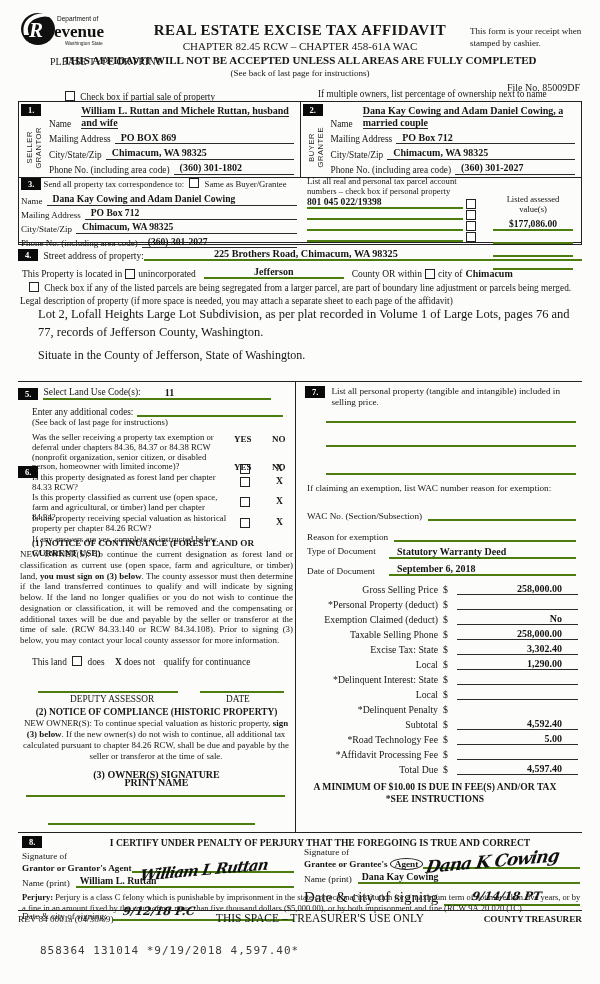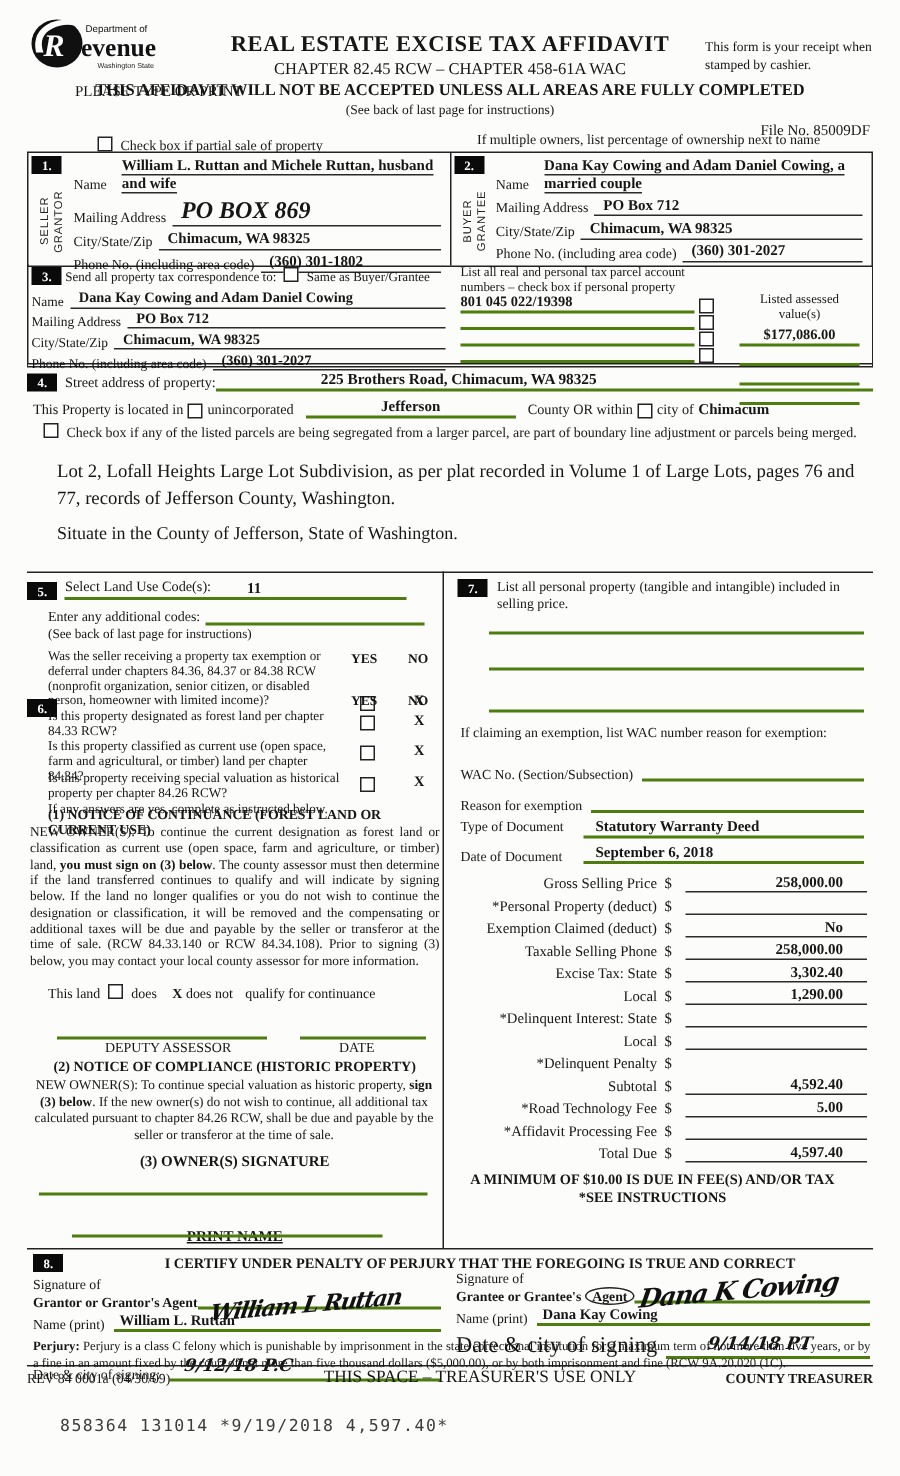--- a/index.html
+++ b/index.html
@@ -76,21 +76,21 @@
       </div>
       <div class="frow" style="margin-top:1px;">
         <span class="lb">Name</span>
         <div class="vl" style="min-height:24px;">
           <span class="inner">William L. Ruttan and Michele Ruttan, husband and wife</span>
         </div>
       </div>
       <div class="frow">
         <span class="lb">Mailing Address</span>
         <div class="vl ul">
-          <span class="b" style="font-size:16px;font-style:italic;">PO BOX 869</span>
+          <span class="b" style="font-size:10px;">PO BOX 869</span>
         </div>
       </div>
       <div class="frow">
         <span class="lb">City/State/Zip</span>
         <div class="vl ul">
           <span class="b" style="font-size:10px;">Chimacum, WA 98325</span>
         </div>
       </div>
       <div class="frow">
         <span class="lb">Phone No. (including area code)</span>
@@ -209,20 +209,21 @@
     <span class="ul ctr b" style="width:140px;margin:0 8px;font-size:10px;">Jefferson</span>
     <span>County OR  within</span>
     <span class="cb"></span>
     <span>city of</span>
     <span class="b" style="font-size:10px;margin-left:3px;">Chimacum</span>
   </div>
   <div class="abs" style="left:26px;top:282px;right:18px;font-size:9.3px;">
     <span class="cb"></span>
     <span>Check box if any of the listed parcels are being segregated from a larger parcel, are part of boundary line adjustment or parcels being merged.</span>
   </div>
+  <div class="abs" style="left:20px;top:296px;font-size:9.3px;">Legal description of property (if more space is needed, you may attach a separate sheet to each page of the affidavit)</div>
   <div class="abs" style="left:38px;top:306px;width:532px;font-size:12.5px;line-height:1.4;">Lot 2, Lofall Heights Large Lot Subdivision, as per plat recorded in Volume 1 of Large Lots, pages 76 and 77, records of Jefferson County, Washington.</div>
   <div class="abs" style="left:38px;top:348px;font-size:12px;">Situate in the County of Jefferson, State of Washington.</div>
 
   <div class="abs" style="left:18px;right:18px;top:381px;border-top:1.3px solid #222;"></div>
   <div class="abs" style="left:295px;top:381px;height:451px;border-left:1.1px solid #222;"></div>
 
   <div class="abs" style="left:18px;top:383px;width:277px;height:449px;">
 
     <div class="abs" style="left:0;top:4px;right:24px;display:flex;align-items:flex-end;font-size:9.5px;">
       <span class="numbox" style="margin-right:5px;">5.</span>
@@ -284,21 +285,21 @@
     <div class="abs" style="left:52px;top:311px;font-size:9.3px;">DEPUTY ASSESSOR</div>
     <div class="abs" style="left:208px;top:311px;font-size:9.3px;">DATE</div>
 
     <div class="abs ctr b" style="left:0;top:324px;width:277px;font-size:9.4px;">(2) NOTICE OF COMPLIANCE (HISTORIC PROPERTY)</div>
     <div class="abs ctr" style="left:2px;top:335px;width:272px;font-size:8.9px;line-height:1.22;">
       <span>NEW OWNER(S):  To continue special valuation as historic property, </span><span class="b">sign (3) below</span><span>.  If the new owner(s) do not wish to continue, all additional tax calculated pursuant to chapter 84.26 RCW, shall be due and payable by the seller or transferor at the time of sale.</span>
     </div>
 
     <div class="abs ctr b" style="left:0;top:386px;width:277px;font-size:10px;">(3)  OWNER(S) SIGNATURE</div>
     <div class="abs ul" style="left:8px;top:412px;right:10px;"></div>
-    <div class="abs ctr b" style="left:0;top:436px;width:277px;font-size:10px;text-decoration:underline;">PRINT NAME</div>
+    <div class="abs ctr b" style="left:0;top:394px;width:277px;font-size:10px;">PRINT NAME</div>
     <div class="abs ul" style="left:30px;top:440px;right:40px;"></div>
   </div>
 
   <div class="abs" style="left:296px;top:383px;width:286px;height:449px;padding-left:9px;box-sizing:border-box;">
 
     <div class="abs" style="left:9px;top:3px;display:flex;">
       <span class="numbox" style="margin-right:6px;align-self:flex-start;">7.</span>
       <div style="width:232px;font-size:9.2px;line-height:1.2;">List all personal property (tangible and intangible) included in selling price.</div>
     </div>
     <div class="abs ul" style="left:30px;top:38px;right:6px;"></div>

